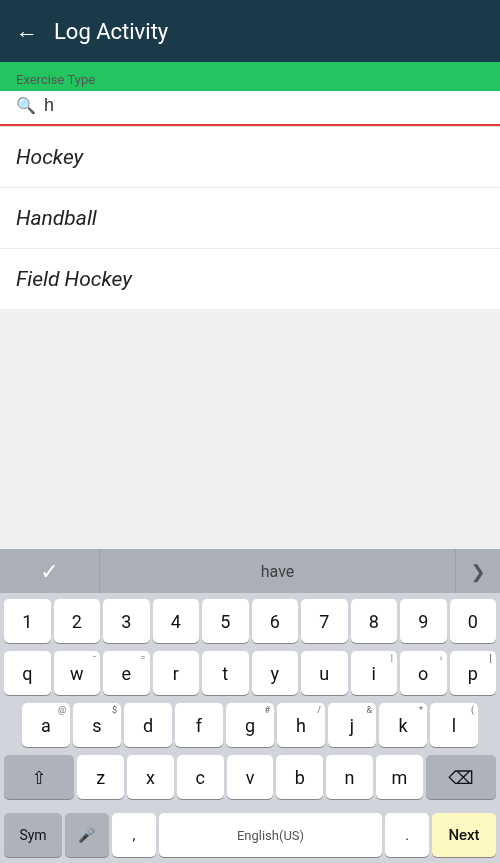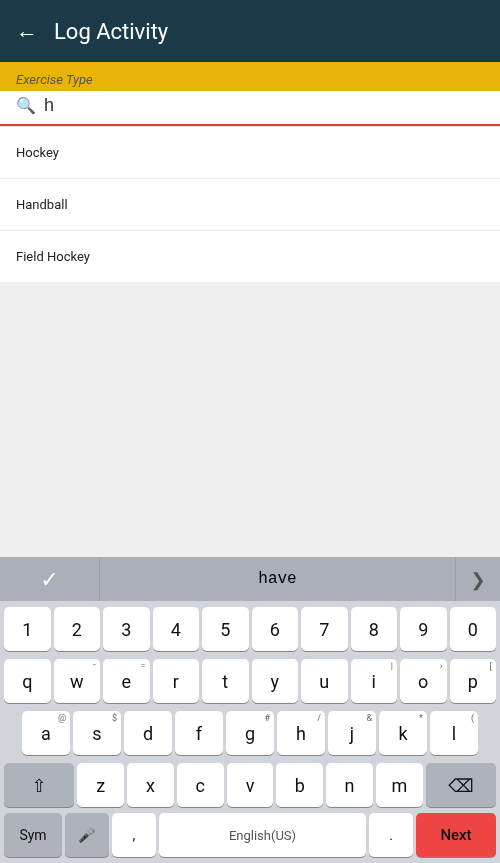--- a/index.html
+++ b/index.html
@@ -30,22 +30,21 @@
       color: white;
       font-size: 22px;
       font-weight: 400;
     }
 
     
     .exercise-label {
       padding: 10px 16px 4px 16px;
       font-size: 13px;
       color: #555;
-      background: #eab308;
-      font-style: italic;
+      background: #22c55e;
     }
 
     
     .search-row {
       background: white;
       display: flex;
       align-items: center;
       padding: 4px 16px 8px 16px;
       gap: 8px;
       border-bottom: 2px solid #e53935;
@@ -63,24 +62,25 @@
       background: transparent;
     }
 
     
     .dropdown-list {
       background: white;
       border-top: 1px solid #e0e0e0;
     }
     .dropdown-item {
       padding: 18px 16px;
-      font-size: 13px;
+      font-size: 21px;
       color: #222;
       border-bottom: 1px solid #ebebeb;
       cursor: pointer;
+      font-style: italic;
     }
     .dropdown-item:last-child {
       border-bottom: none;
     }
 
     
     .keyboard {
       position: absolute;
       bottom: 0;
       left: 0;
@@ -113,22 +113,21 @@
       align-items: center;
       justify-content: center;
       font-size: 16px;
       border-right: 1px solid #9a9fa8;
       height: 100%;
     }
     .autocorrect-word.highlight {
       color: #00bcd4;
     }
     .autocorrect-word.normal {
-      color: #000000;
-      font-family: Liberation Mono, monospace;
+      color: #404040;
     }
     .autocorrect-arrow {
       width: 44px;
       display: flex;
       align-items: center;
       justify-content: center;
       color: #555;
       font-size: 18px;
     }
 
@@ -168,42 +167,43 @@
       font-size: 9px;
       color: #666;
     }
 
     
     .bottom-bar {
       display: flex;
       align-items: center;
       gap: 3px;
       padding: 4px 4px 6px 4px;
+      margin-top: 8px;
     }
     .bottom-key {
       background: #adb2bb;
       border-radius: 5px;
       height: 44px;
       display: flex;
       align-items: center;
       justify-content: center;
       font-size: 14px;
       color: #111;
       cursor: pointer;
       box-shadow: 0 1px 0 #888;
       user-select: none;
     }
     .bottom-key.sym { width: 58px; }
     .bottom-key.mic { width: 44px; }
     .bottom-key.comma { width: 44px; background: white; }
     .bottom-key.space { flex: 1; background: white; font-size: 13px; color: #555; }
     .bottom-key.period { width: 44px; background: white; }
     .bottom-key.next-btn {
-      width: 80px;
-      background: #ef4444;
+      width: 64px;
+      background: #fef9c3;
       font-size: 15px;
       font-weight: 500;
     }
   </style>
 </head>
 <body>
 
 <div class="header">
   <span class="header-back">←</span>
   <span class="header-title">Log Activity</span>

